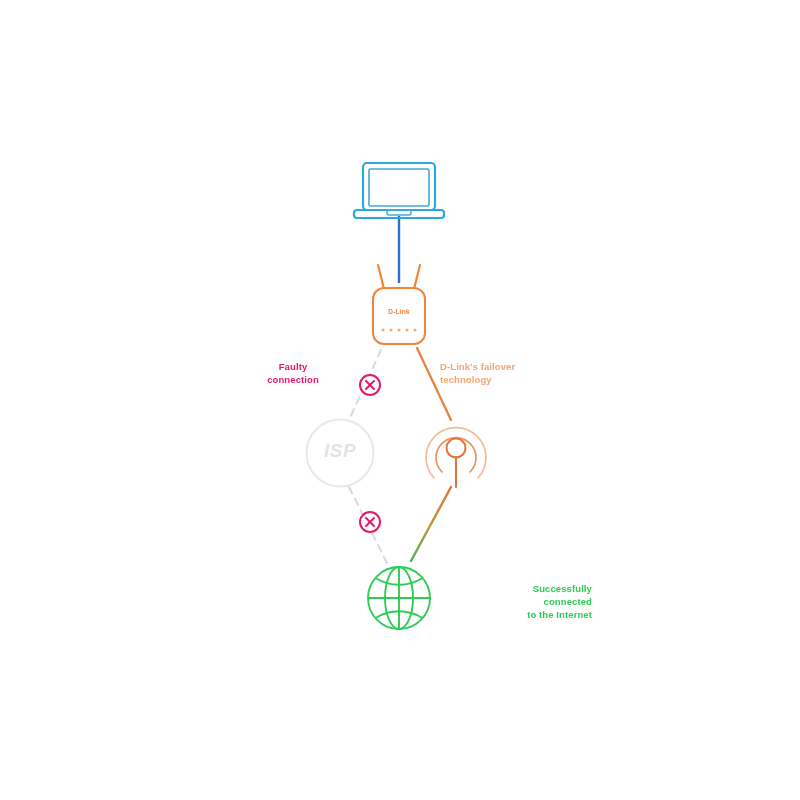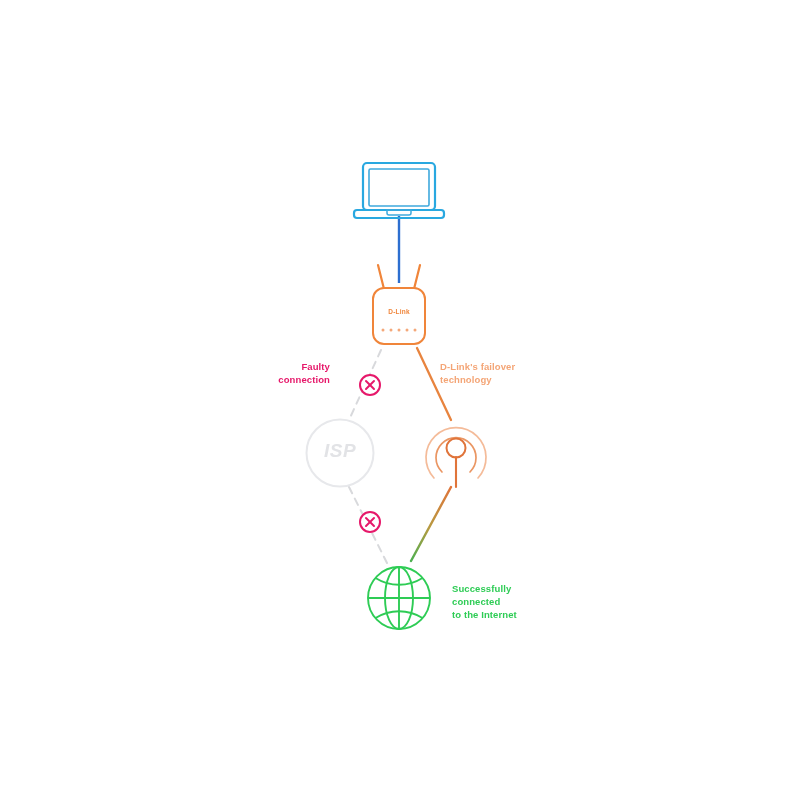--- a/index.html
+++ b/index.html
@@ -33,38 +33,38 @@
   .lbl {
     position: absolute;
     font-family: "Liberation Sans", sans-serif;
     font-weight: bold;
     font-size: 9.5px;
     line-height: 13px;
     letter-spacing: 0.1px;
     white-space: pre-line;
   }
   #label-faulty {
-    left: 240px;
+    left: 248px;
     top: 360px;
     width: 90px;
-    text-align: right;
+    text-align: center;
     color: #e6186a;
   }
   #label-failover {
     left: 440px;
     top: 360px;
     width: 120px;
     text-align: left;
     color: #f4a576;
   }
   #label-success {
     left: 452px;
     top: 582px;
     width: 140px;
-    text-align: left;
+    text-align: right;
     color: #2ecc55;
   }
   #label-isp {
     position: absolute;
     left: 310px;
     top: 440px;
     width: 60px;
     text-align: center;
     font-family: "Liberation Sans", sans-serif;
     font-style: italic;

